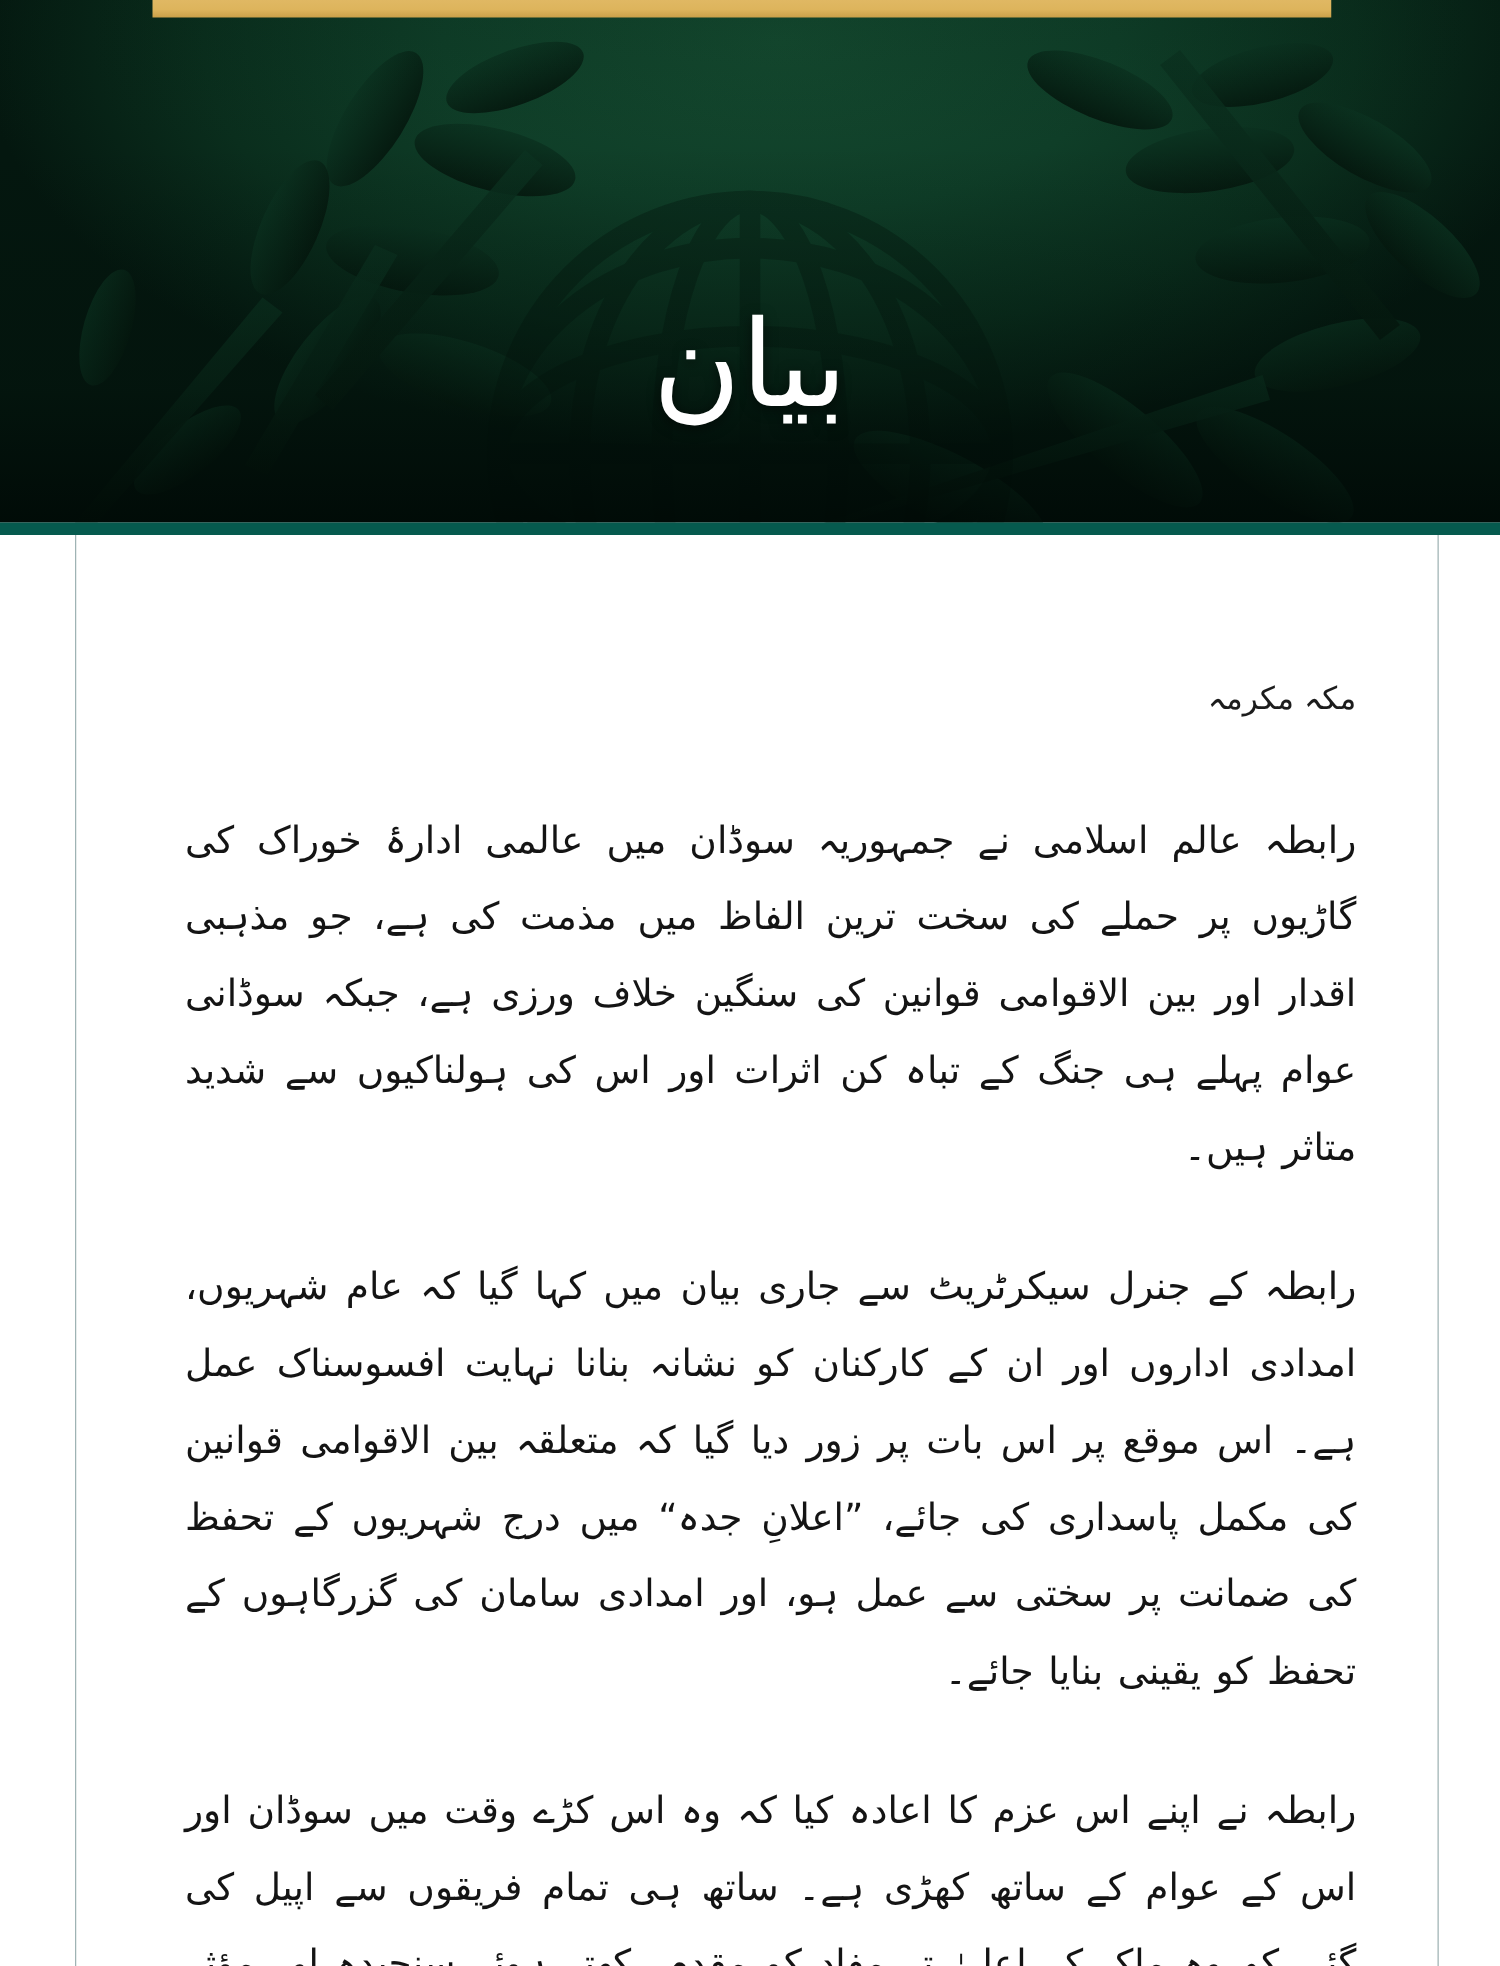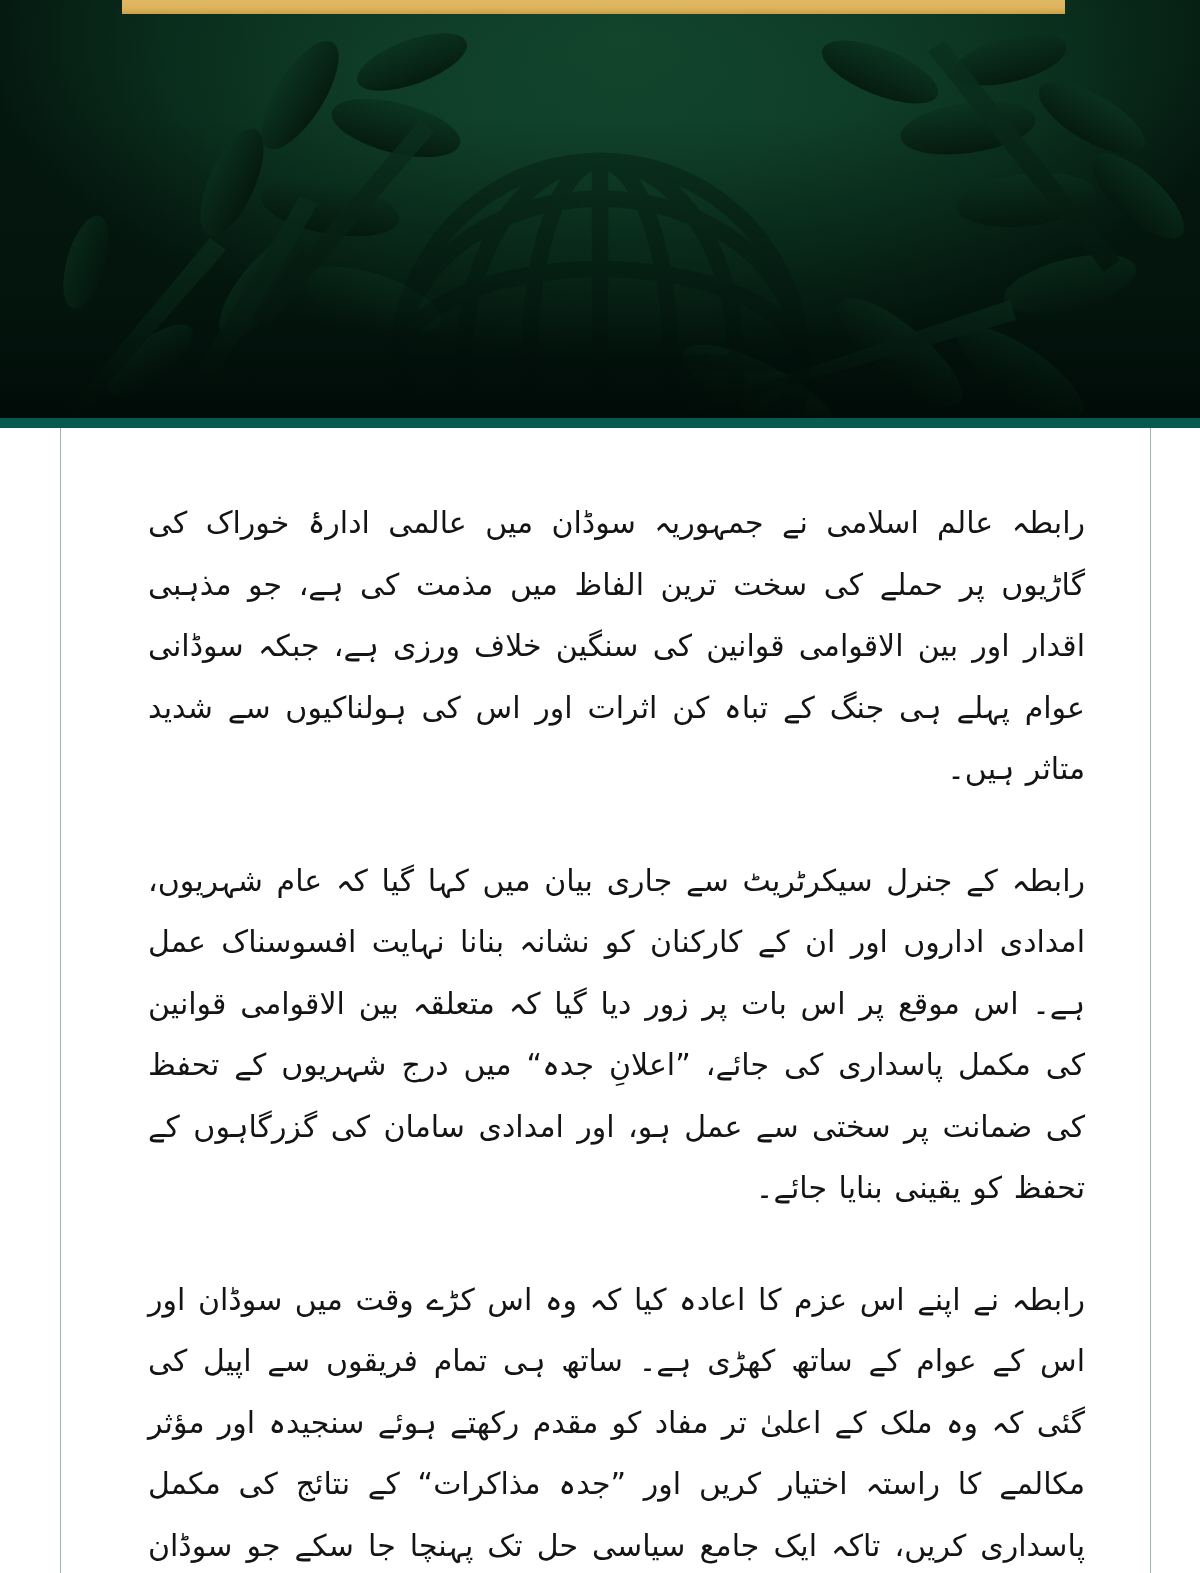--- a/index.html
+++ b/index.html
@@ -197,30 +197,32 @@
           <line x1="100" y1="14" x2="100" y2="186"></line>
           <line x1="14" y1="100" x2="186" y2="100"></line>
           <ellipse cx="100" cy="100" rx="86" ry="40"></ellipse>
           <ellipse cx="100" cy="100" rx="86" ry="70"></ellipse>
         </g>
       </svg>
     </div>
 
     <div class="header-gradient-overlay"></div>
 
+    <div class="header-title">بیان</div>
   </div>
 
   <div class="gold-bar"></div>
   <div class="teal-bar"></div>
 
   <div class="body-area">
     <div class="rule-left"></div>
     <div class="rule-right"></div>
 
     <div class="content">
+      <div class="dateline">مکہ مکرمہ</div>
 
       <p class="para first">رابطہ عالم اسلامی نے جمہوریہ سوڈان میں عالمی ادارۂ خوراک کی گاڑیوں پر حملے کی سخت ترین الفاظ میں مذمت کی ہے، جو مذہبی اقدار اور بین الاقوامی قوانین کی سنگین خلاف ورزی ہے، جبکہ سوڈانی عوام پہلے ہی جنگ کے تباہ کن اثرات اور اس کی ہولناکیوں سے شدید متاثر ہیں۔</p>
       <p class="para">رابطہ کے جنرل سیکرٹریٹ سے جاری بیان میں کہا گیا کہ عام شہریوں، امدادی اداروں اور ان کے کارکنان کو نشانہ بنانا نہایت افسوسناک عمل ہے۔ اس موقع پر اس بات پر زور دیا گیا کہ متعلقہ بین الاقوامی قوانین کی مکمل پاسداری کی جائے، ”اعلانِ جدہ“ میں درج شہریوں کے تحفظ کی ضمانت پر سختی سے عمل ہو، اور امدادی سامان کی گزرگاہوں کے تحفظ کو یقینی بنایا جائے۔</p>
       <p class="para">رابطہ نے اپنے اس عزم کا اعادہ کیا کہ وہ اس کڑے وقت میں سوڈان اور اس کے عوام کے ساتھ کھڑی ہے۔ ساتھ ہی تمام فریقوں سے اپیل کی گئی کہ وہ ملک کے اعلیٰ تر مفاد کو مقدم رکھتے ہوئے سنجیدہ اور مؤثر مکالمے کا راستہ اختیار کریں اور ”جدہ مذاکرات“ کے نتائج کی مکمل پاسداری کریں، تاکہ ایک جامع سیاسی حل تک پہنچا جا سکے جو سوڈان کی وحدت کی ضمانت دے اور اس کے عوام کی امنگوں کو پورا کرے۔</p>
     </div>
 
   </div>
 
 </div>
 

